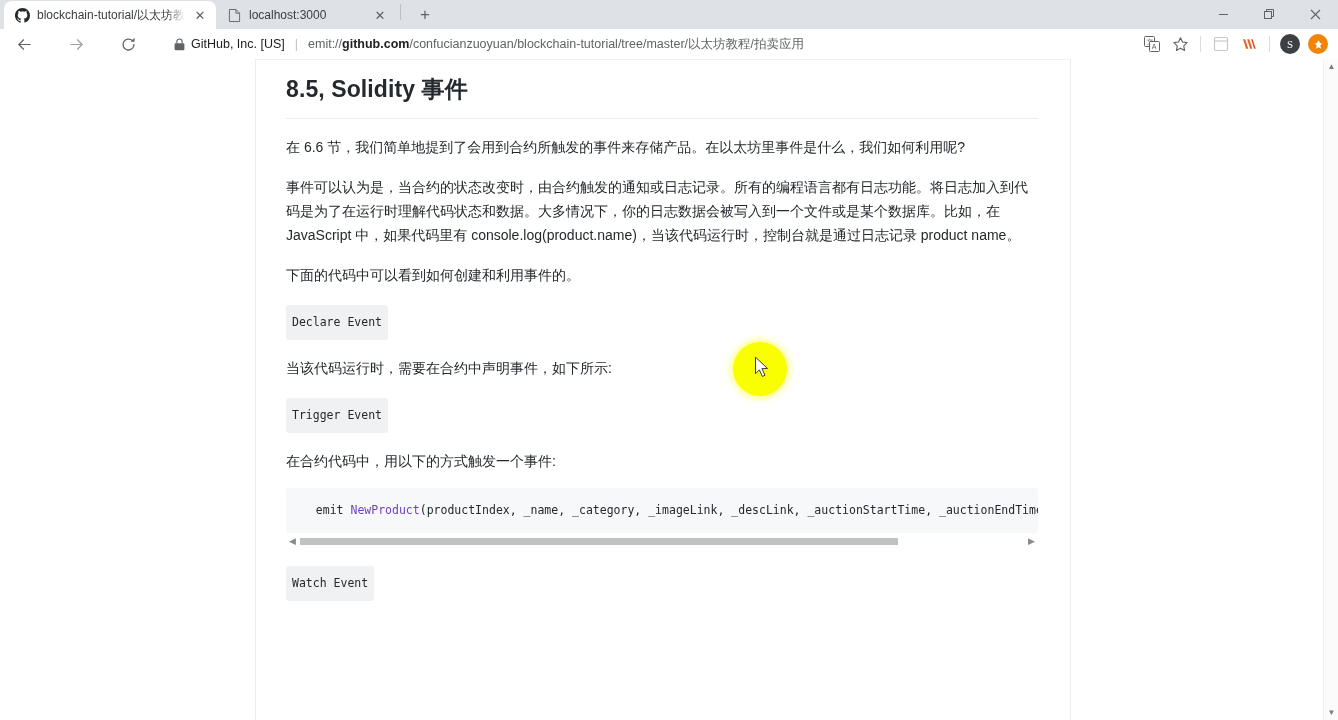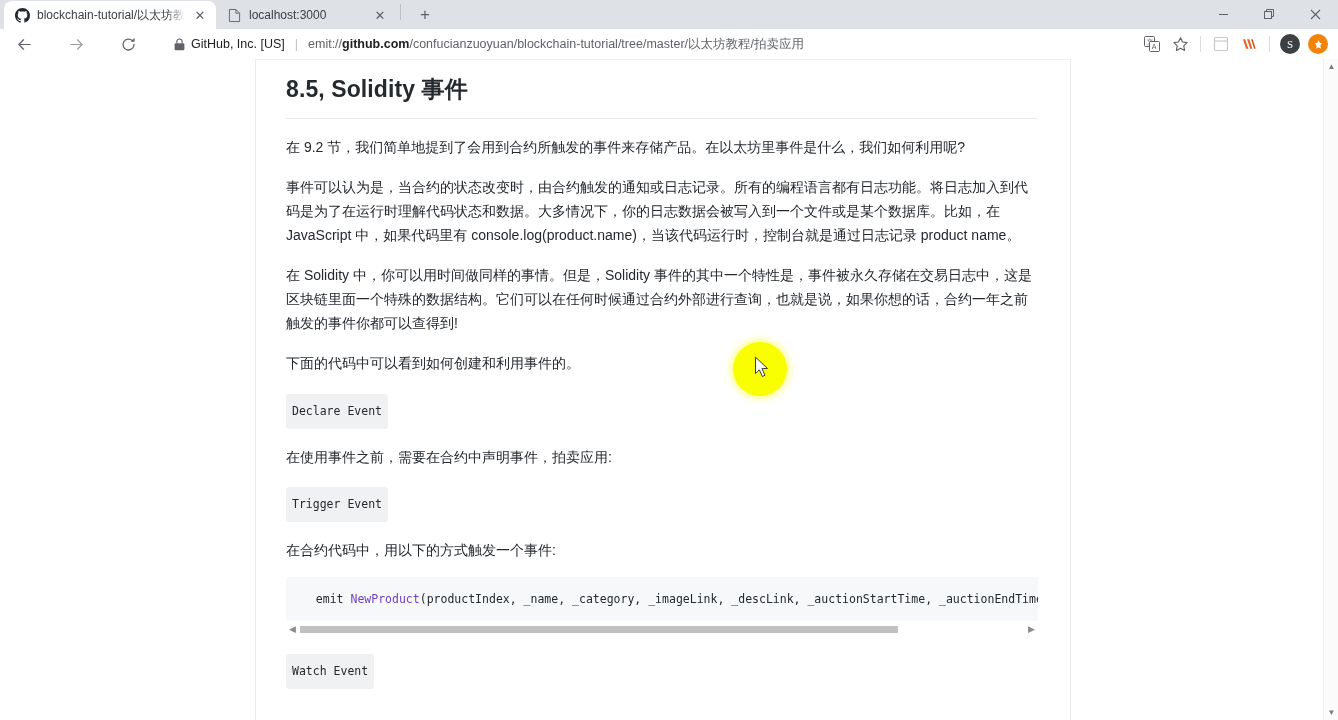--- a/index.html
+++ b/index.html
@@ -294,28 +294,27 @@
 
   <div class="viewport">
     <div class="pagecanvas">
       <div class="top-hair"></div>
       <div class="col-left-border"></div>
       <div class="col-right-border"></div>
 
       <div class="article">
         <h1 class="doc-title">8.5, Solidity 事件</h1>
 
-        <p class="para">在 9.2 节，我们简单地提到了会用到合约所触发的事件来存储产品。在以太坊里事件是什么，我们如何利用呢?</p>
+        <p class="para">在 6.6 节，我们简单地提到了会用到合约所触发的事件来存储产品。在以太坊里事件是什么，我们如何利用呢?</p>
         <p class="para">事件可以认为是，当合约的状态改变时，由合约触发的通知或日志记录。所有的编程语言都有日志功能。将日志加入到代码是为了在运行时理解代码状态和数据。大多情况下，你的日志数据会被写入到一个文件或是某个数据库。比如，在 JavaScript 中，如果代码里有 console.log(product.name)，当该代码运行时，控制台就是通过日志记录 product name。</p>
-        <p class="para">在 Solidity 中，你可以用时间做同样的事情。但是，Solidity 事件的其中一个特性是，事件被永久存储在交易日志中，这是区块链里面一个特殊的数据结构。它们可以在任何时候通过合约外部进行查询，也就是说，如果你想的话，合约一年之前触发的事件你都可以查得到!</p>
         <p class="para">下面的代码中可以看到如何创建和利用事件的。</p>
 
         <div>
           <span class="inline-code">Declare Event</span>
-          <p class="para">在使用事件之前，需要在合约中声明事件，拍卖应用:</p>
+          <p class="para">当该代码运行时，需要在合约中声明事件，如下所示:</p>
         </div>
 
         <div>
           <span class="inline-code">Trigger Event</span>
           <p class="para">在合约代码中，用以下的方式触发一个事件:</p>
           <div class="codeblock nowrap"><span>  emit </span><span class="k-purple">NewProduct</span><span>(productIndex, _name, _category, _imageLink, _descLink, _auctionStartTime, _auctionEndTime, _startPri</span></div>
           <div class="hscroll">
             <span class="arr l">◀</span>
             <span class="track"></span>
             <span class="thumb"></span>

